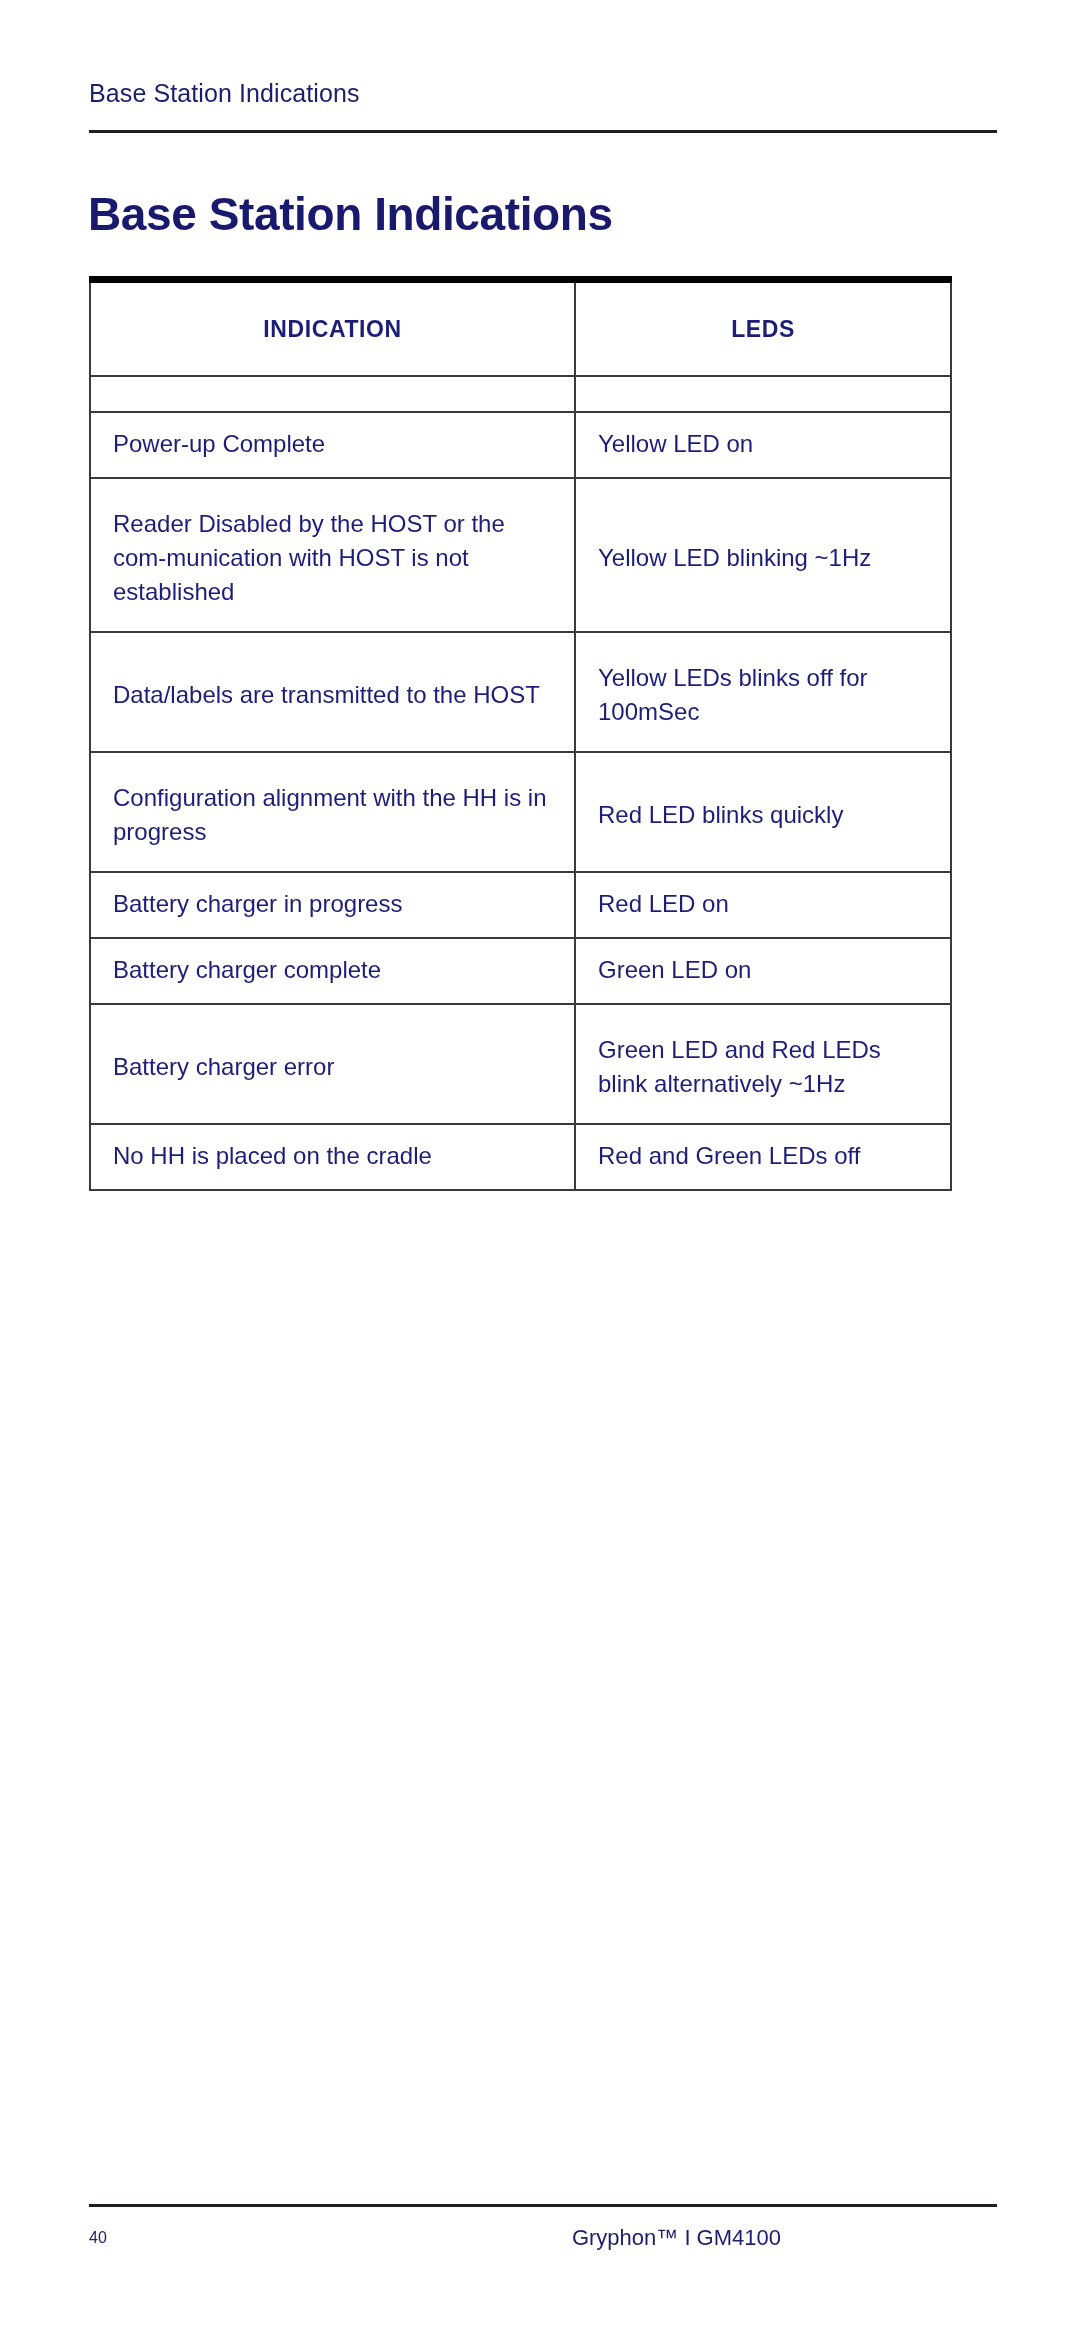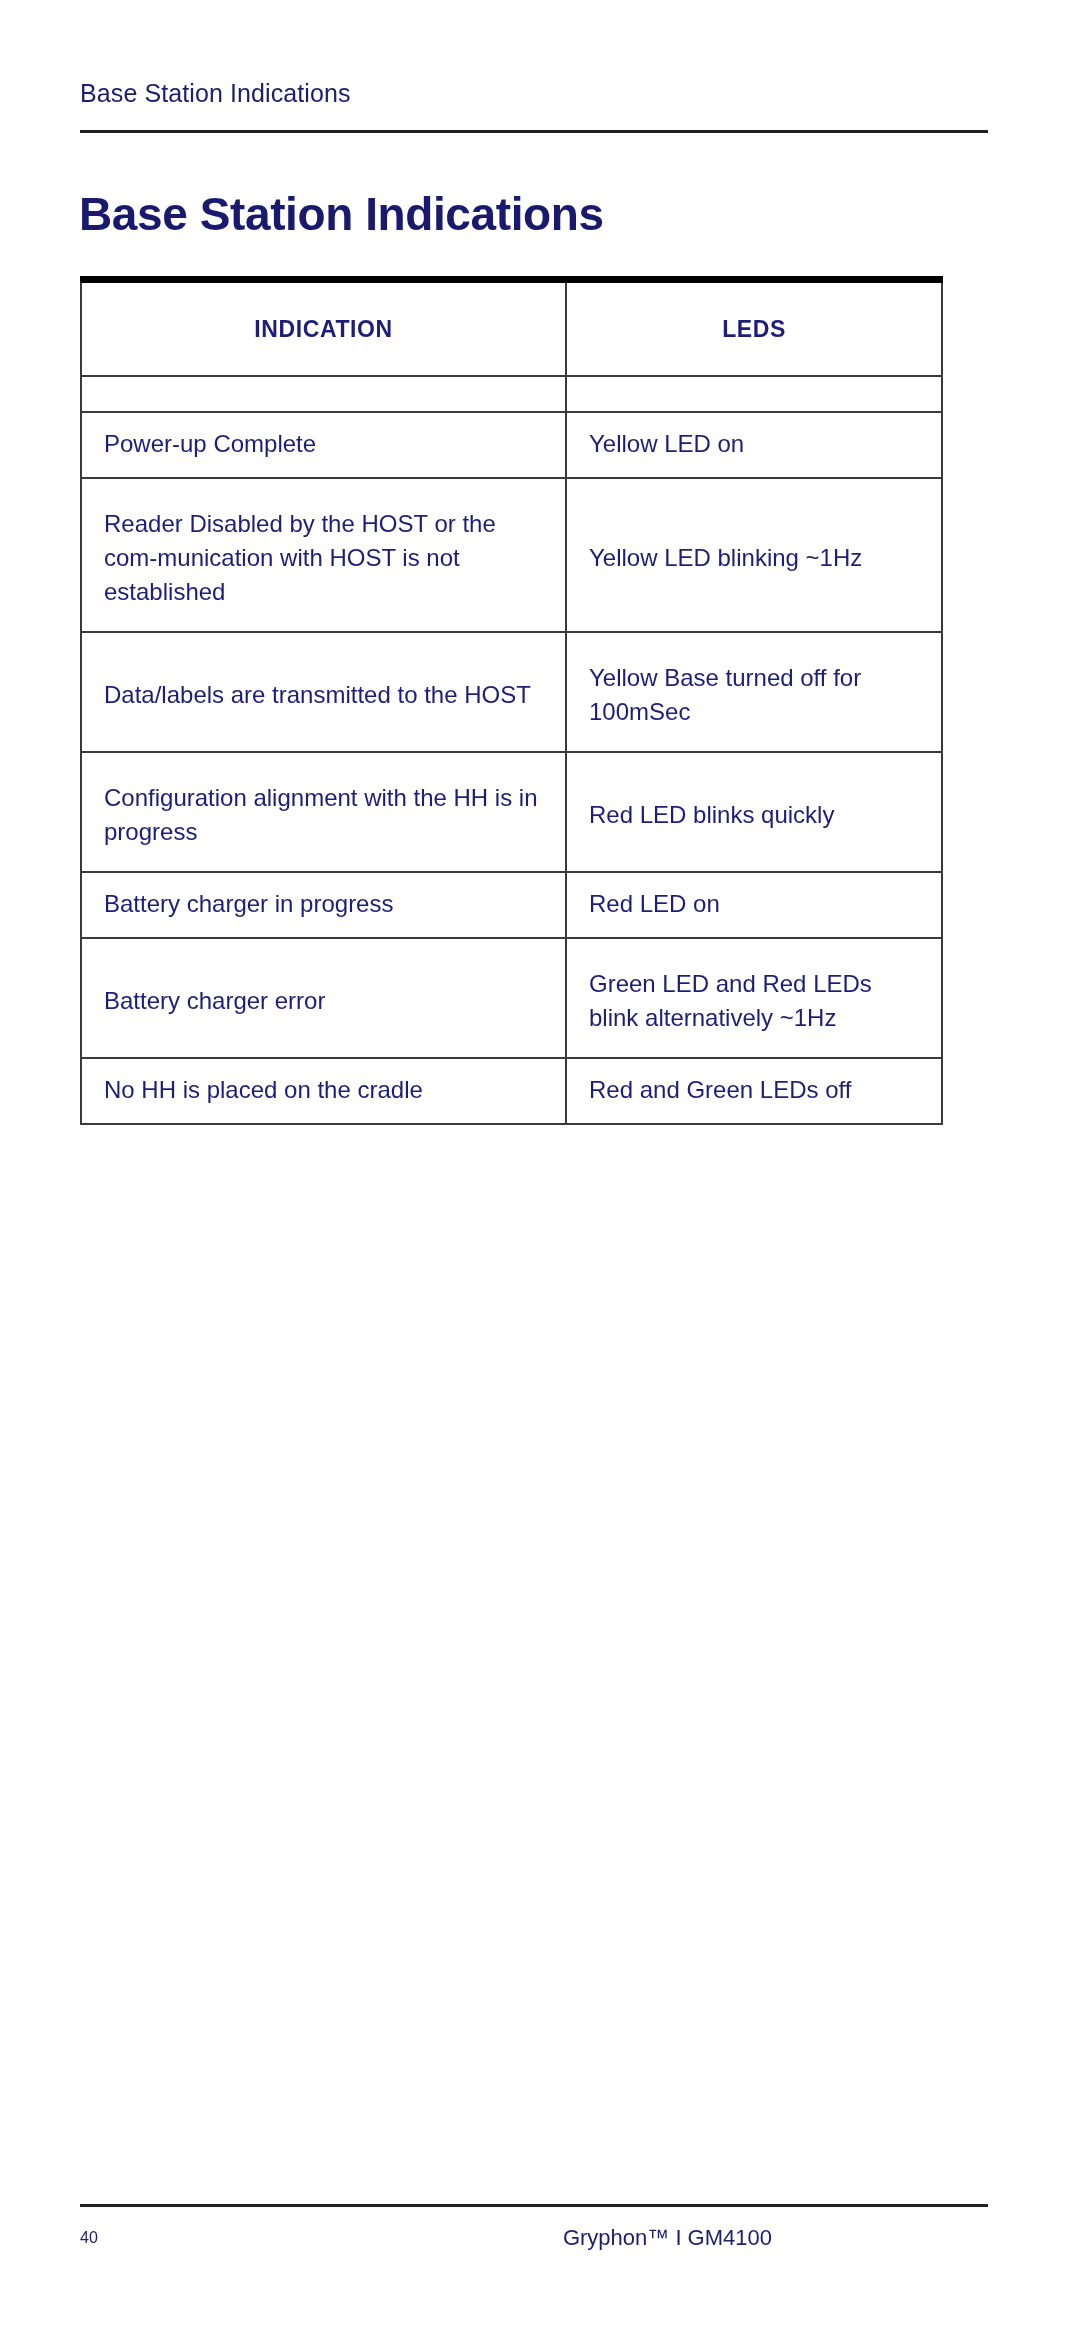--- a/index.html
+++ b/index.html
@@ -11,21 +11,21 @@
     width: 1080px;
     height: 2340px;
     font-family: "Liberation Sans", sans-serif;
     -webkit-font-smoothing: antialiased;
     position: relative;
     overflow: hidden;
   }
 
   .page {
     position: absolute;
-    left: 8px; top: 0;
+    left: 17px; top: 0;
     width: 864px;
     height: 2340px;
     box-sizing: border-box;
   }
 
   
   .running-header {
     position: absolute;
     left: 72px;
     top: 78px;
@@ -175,34 +175,38 @@
           <td class="col-led">Yellow LED on</td>
         </tr>
 
         <tr class="tall">
           <td class="col-ind">Reader Disabled by the HOST or the com-munication with HOST is not established</td>
           <td class="col-led">Yellow LED blinking ~1Hz</td>
         </tr>
 
         <tr class="tall">
           <td class="col-ind">Data/labels are transmitted to the HOST</td>
-          <td class="col-led">Yellow Base turned off for 100mSec</td>
+          <td class="col-led">Yellow LEDs blinks off for 100mSec</td>
         </tr>
 
 
         <tr class="tall">
           <td class="col-ind">Configuration alignment with the HH is in progress</td>
           <td class="col-led">Red LED blinks quickly</td>
         </tr>
 
         <tr>
           <td class="col-ind">Battery charger in progress</td>
           <td class="col-led">Red LED on</td>
         </tr>
 
+        <tr>
+          <td class="col-ind">Battery charger complete</td>
+          <td class="col-led">Green LED on</td>
+        </tr>
 
         <tr class="tall">
           <td class="col-ind">Battery charger error</td>
           <td class="col-led">Green LED and Red LEDs blink alternatively ~1Hz</td>
         </tr>
 
         <tr>
           <td class="col-ind">No HH is placed on the cradle</td>
           <td class="col-led">Red and Green LEDs off</td>
         </tr>

